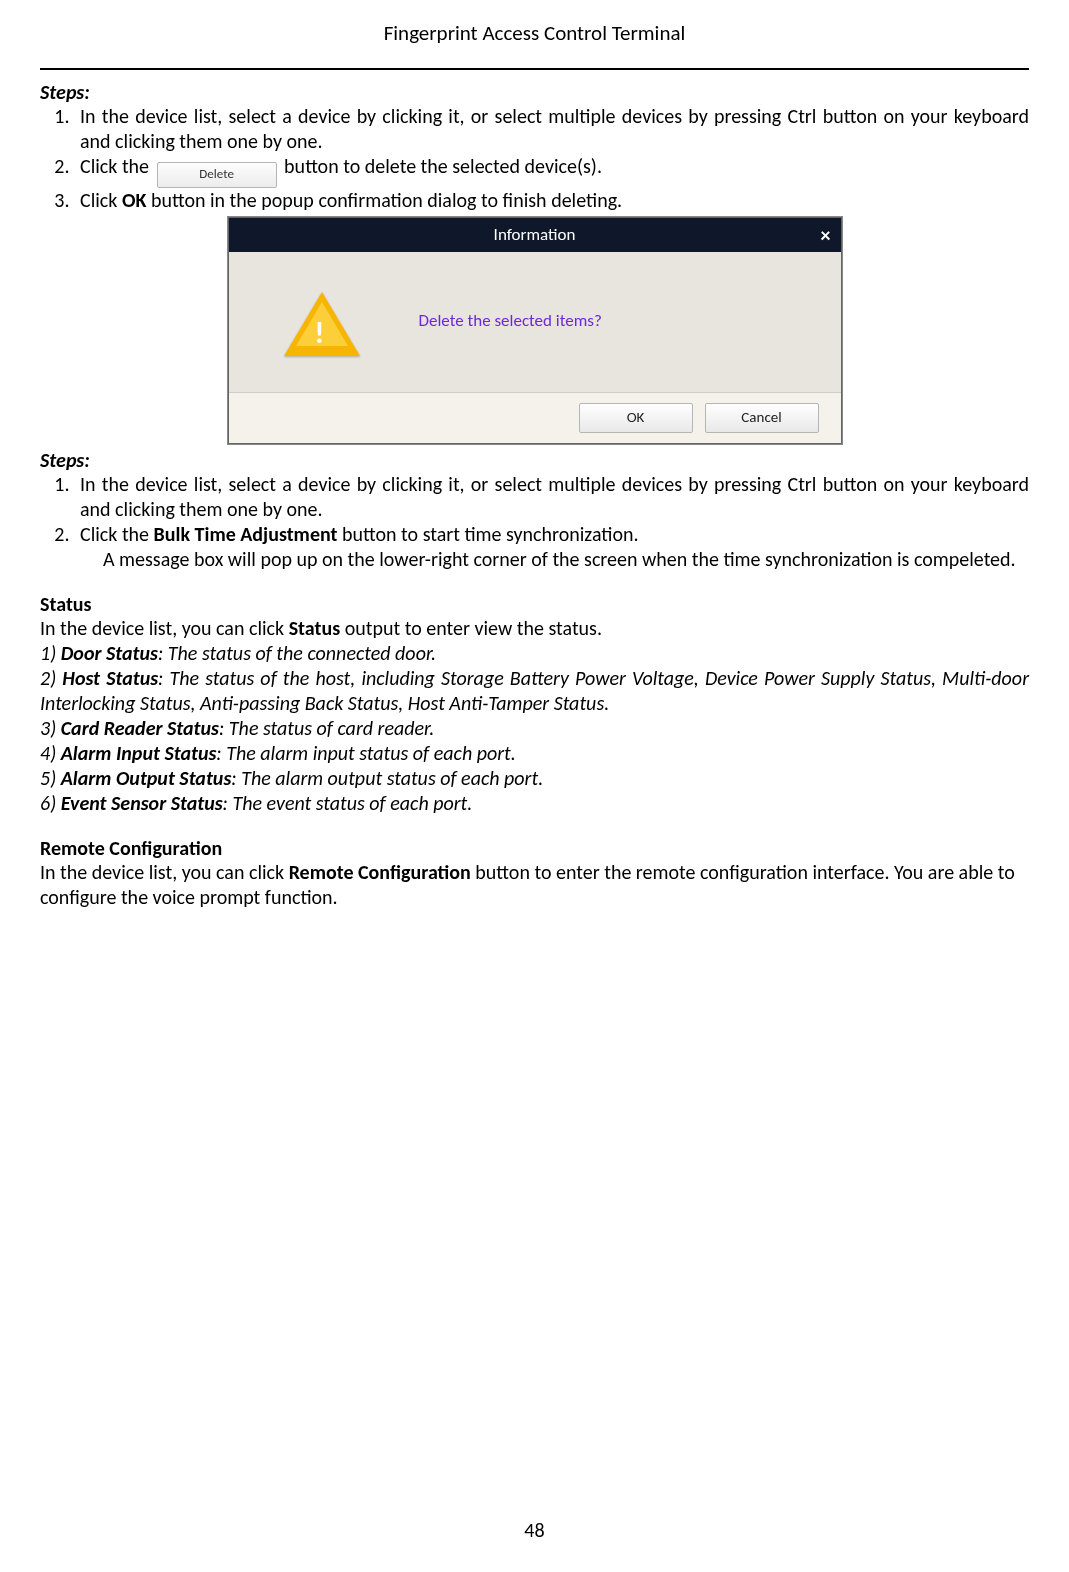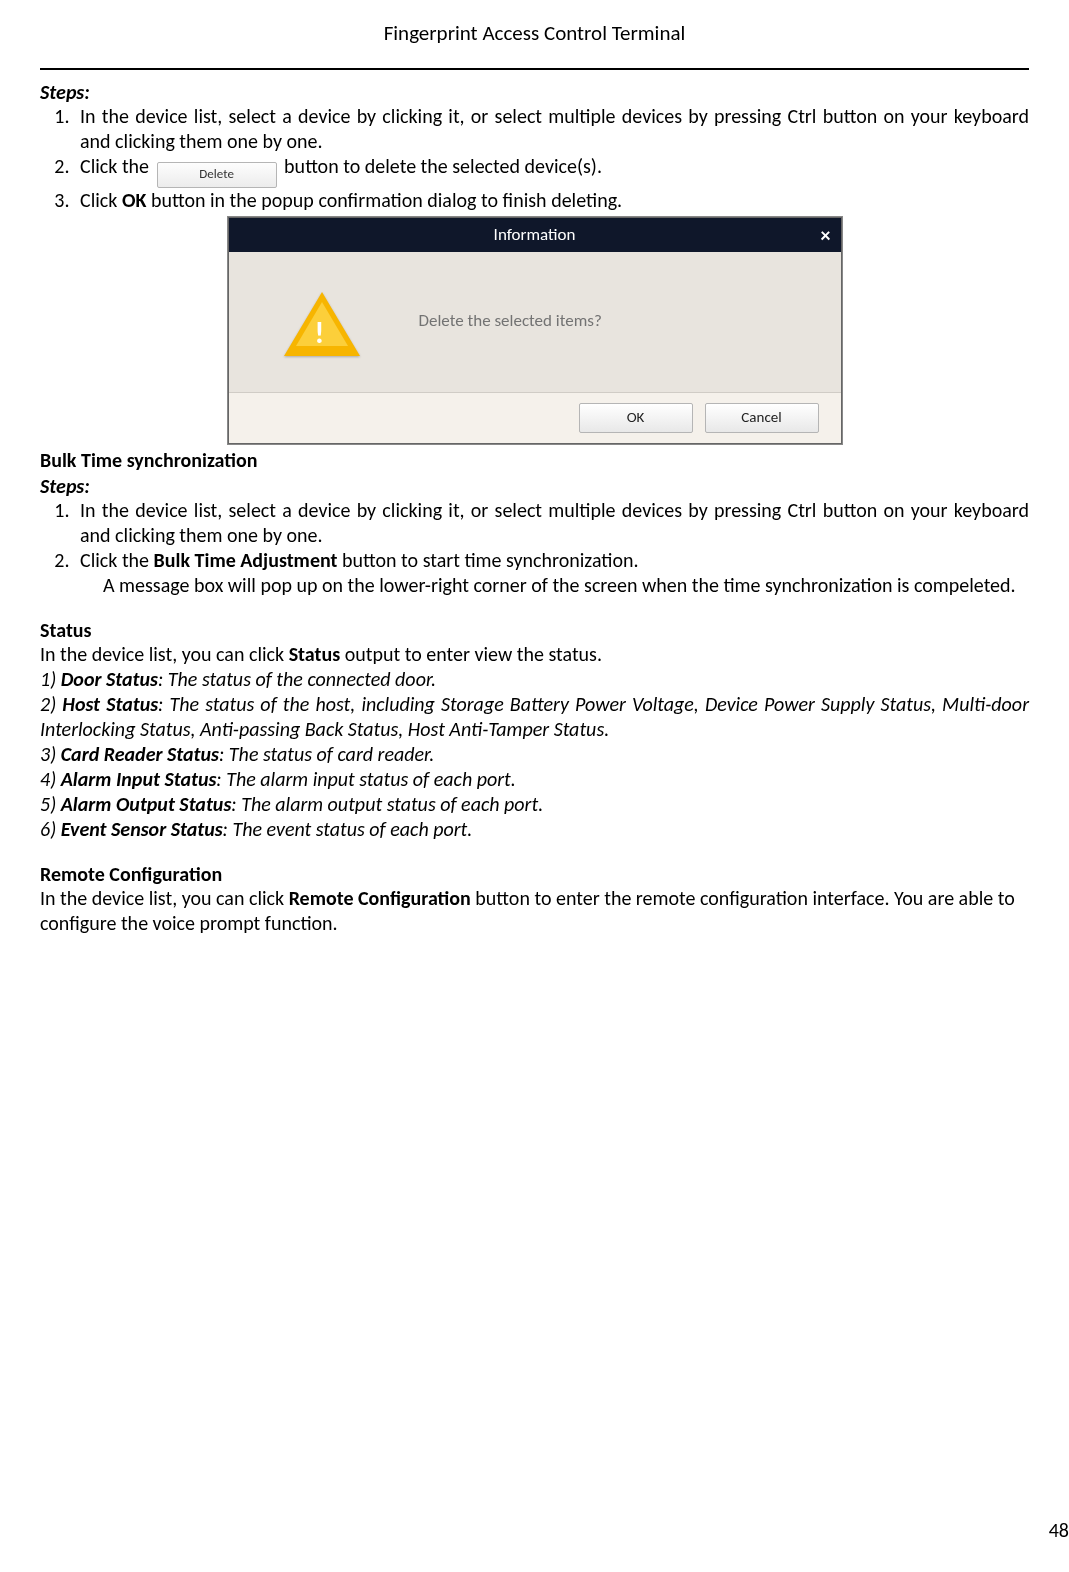--- a/index.html
+++ b/index.html
@@ -23,21 +23,21 @@
     font-size: 21px;
     padding-bottom: 22px;
     border-bottom: 2px solid #000;
     margin-bottom: 10px;
   }
   .footer {
     position: absolute;
     bottom: 30px;
     left: 0;
     width: 100%;
-    text-align: right;
+    text-align: center;
     font-size: 20px;
   }
   .section-heading {
     font-weight: bold;
     font-style: italic;
     margin-top: 2px;
   }
   .section-bold {
     font-weight: bold;
     margin-top: 20px;
@@ -119,21 +119,21 @@
     top: 62px;
     font-size: 30px;
     font-weight: bold;
     color: #fff;
   }
   .dialog-msg {
     position: absolute;
     left: 190px;
     top: 58px;
     font-size: 17px;
-    color: #737373;
+    color: #6d28d9;
   }
   .dialog-actions {
     background: #f5f1eb;
     height: 50px;
     border-top: 1px solid #d0ccc6;
     display: flex;
     justify-content: flex-end;
     align-items: center;
     gap: 12px;
     padding-right: 22px;
@@ -191,21 +191,20 @@
       <div class="warn-icon-inner"></div>
       <div class="warn-mark">!</div>
       <div class="dialog-msg">Delete the selected items?</div>
     </div>
     <div class="dialog-actions">
       <div class="dlg-btn">OK</div>
       <div class="dlg-btn">Cancel</div>
     </div>
   </div>
 
-  <div class="section-bold" style="margin-top:2px;">Bulk Time synchronization</div>
   <div class="section-heading">Steps:</div>
   <ol class="numlist">
     <li>
       <span>In the device list, select a device by clicking it, or select multiple devices by pressing Ctrl button on your keyboard and clicking them one by one.</span>
     </li>
     <li>
       <span>Click the </span><strong>Bulk Time Adjustment</strong><span> button to start time synchronization.</span>
       <div class="para" style="text-align:left;margin-left:23px;">A message box will pop up on the lower-right corner of the screen when the time synchronization is compeleted.</div>
     </li>
   </ol>

